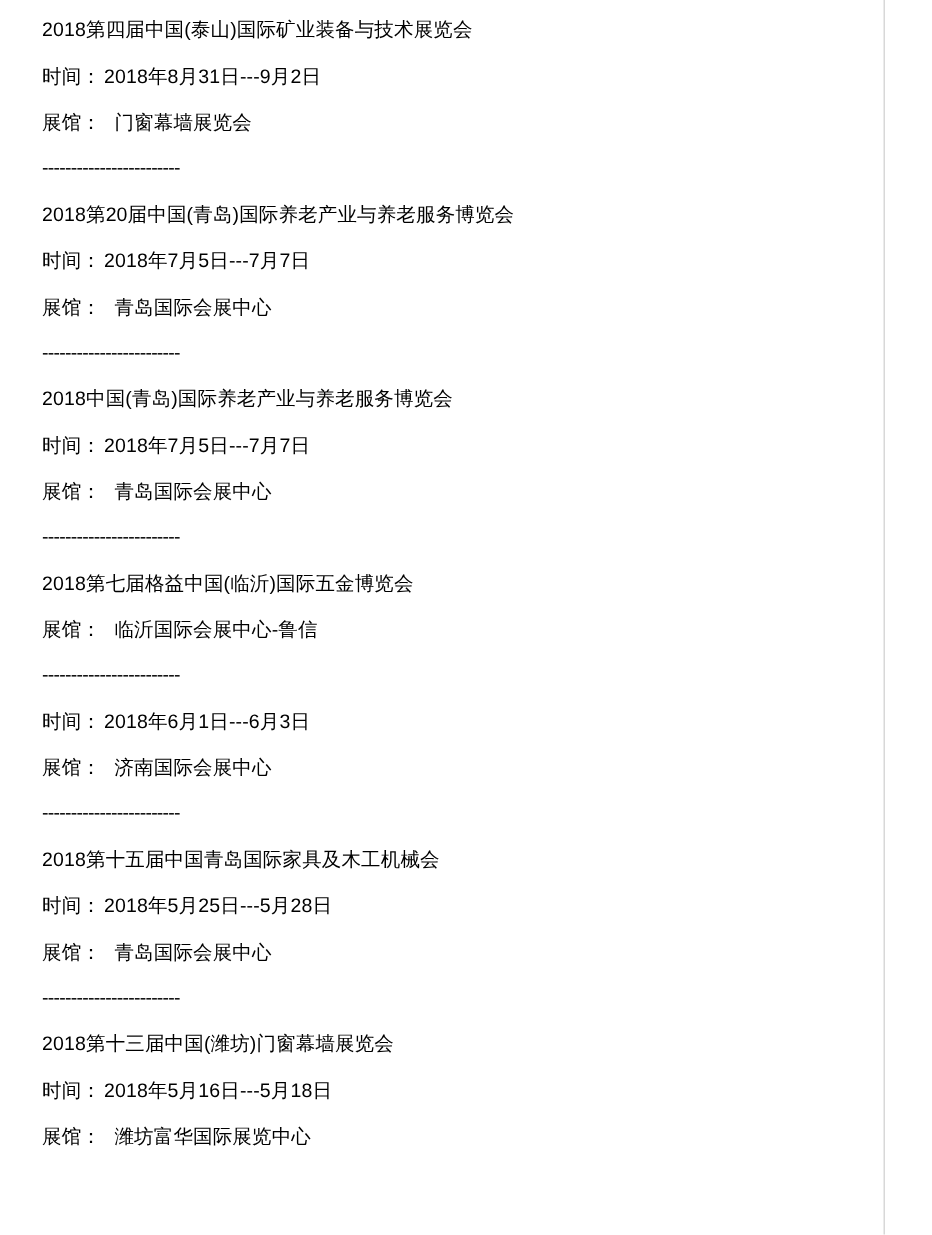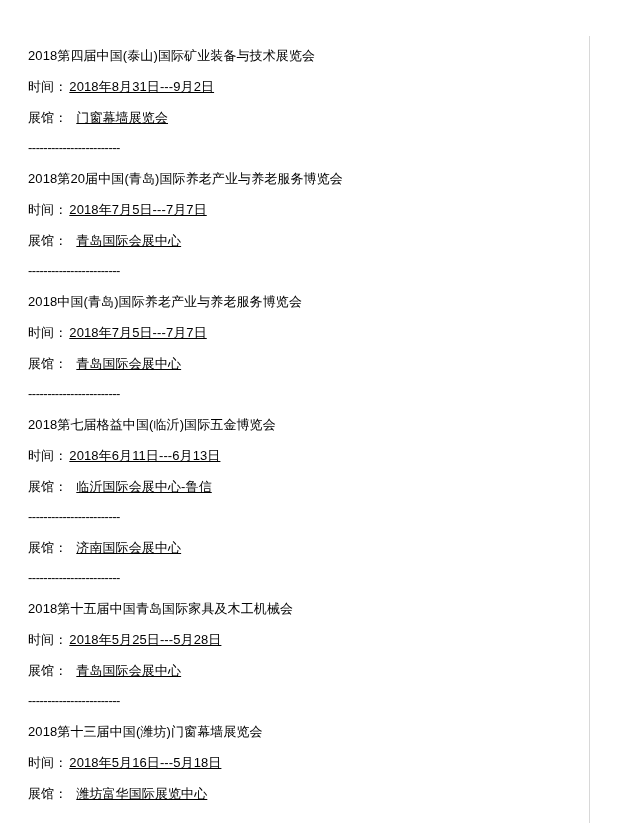--- a/index.html
+++ b/index.html
@@ -14,21 +14,20 @@
     color: #000000;
     overflow: hidden;
     position: relative;
   }
   .page {
     position: relative;
     width: 621px;
     height: 620px;
     box-sizing: border-box;
     padding: 0 0 0 0;
-    margin-top: 36px;
   }
   
   .right-rule {
     position: absolute;
     top: 0;
     right: 31px;
     width: 1px;
     height: 823px;
     background: #d8d8d8;
   }
@@ -54,21 +53,20 @@
     font-size: 13px;
   }
   .label {
     display: inline;
   }
   .value {
     display: inline;
   }
   .line.detail .value {
     padding-left: 2px;
-    text-decoration: underline;
   }
   .line.venue .value {
     padding-left: 9px;
   }
   .separator {
     font-size: 13px;
     line-height: 30px;
     color: #000;
     letter-spacing: -0.5px;
     white-space: nowrap;
@@ -97,26 +95,26 @@
 
     <div class="entry">
       <div class="line title">2018中国(青岛)国际养老产业与养老服务博览会</div>
       <div class="line detail"><span class="label">时间：</span><span class="value">2018年7月5日---7月7日</span></div>
       <div class="line detail venue"><span class="label">展馆：</span><span class="value">青岛国际会展中心</span></div>
       <div class="separator">------------------------</div>
     </div>
 
     <div class="entry">
       <div class="line title">2018第七届格益中国(临沂)国际五金博览会</div>
-      <div class="line detail"><span class="label">时间：</span><span class="value">2018年6月11日---6月13日</span></div>
       <div class="line detail venue"><span class="label">展馆：</span><span class="value">临沂国际会展中心-鲁信</span></div>
       <div class="separator">------------------------</div>
     </div>
 
     <div class="entry">
+      <div class="line detail"><span class="label">时间：</span><span class="value">2018年6月1日---6月3日</span></div>
       <div class="line detail venue"><span class="label">展馆：</span><span class="value">济南国际会展中心</span></div>
       <div class="separator">------------------------</div>
     </div>
 
     <div class="entry">
       <div class="line title">2018第十五届中国青岛国际家具及木工机械会</div>
       <div class="line detail"><span class="label">时间：</span><span class="value">2018年5月25日---5月28日</span></div>
       <div class="line detail venue"><span class="label">展馆：</span><span class="value">青岛国际会展中心</span></div>
       <div class="separator">------------------------</div>
     </div>

